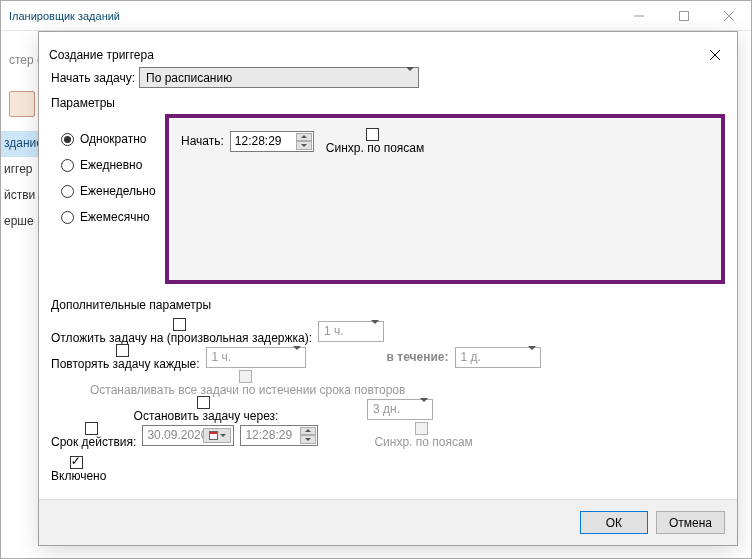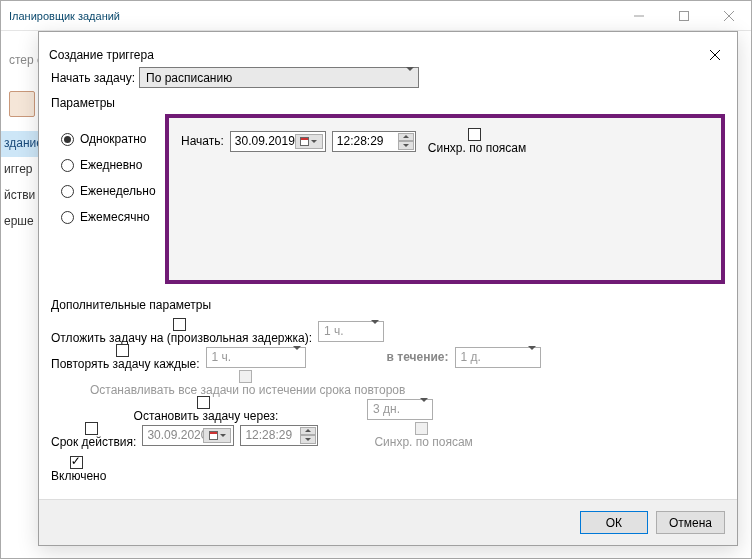--- a/index.html
+++ b/index.html
@@ -154,27 +154,20 @@
           </div>
         <div class="radio-item">
             <span class="radio"></span>
             <span>Ежемесячно</span>
           </div>
       </div>
 
       <div class="params-panel">
         <div class="panel-row">
           <span>Начать:</span>
-          <div class="date-input">
-            <span>30.09.2019</span>
-            <span class="cal-btn">
-                <span class="cal-icon"></span>
-                <span class="triangle-dn-sm"></span>
-              </span>
-          </div>
           <div class="time-input">
             <span>12:28:29</span>
             <span class="spin">
               <span class="spin-btn">
                   <span class="triangle-up"></span>
                 </span>
               <span class="spin-btn">
                   <span class="triangle-dn-sm"></span>
                 </span>
             </span>

